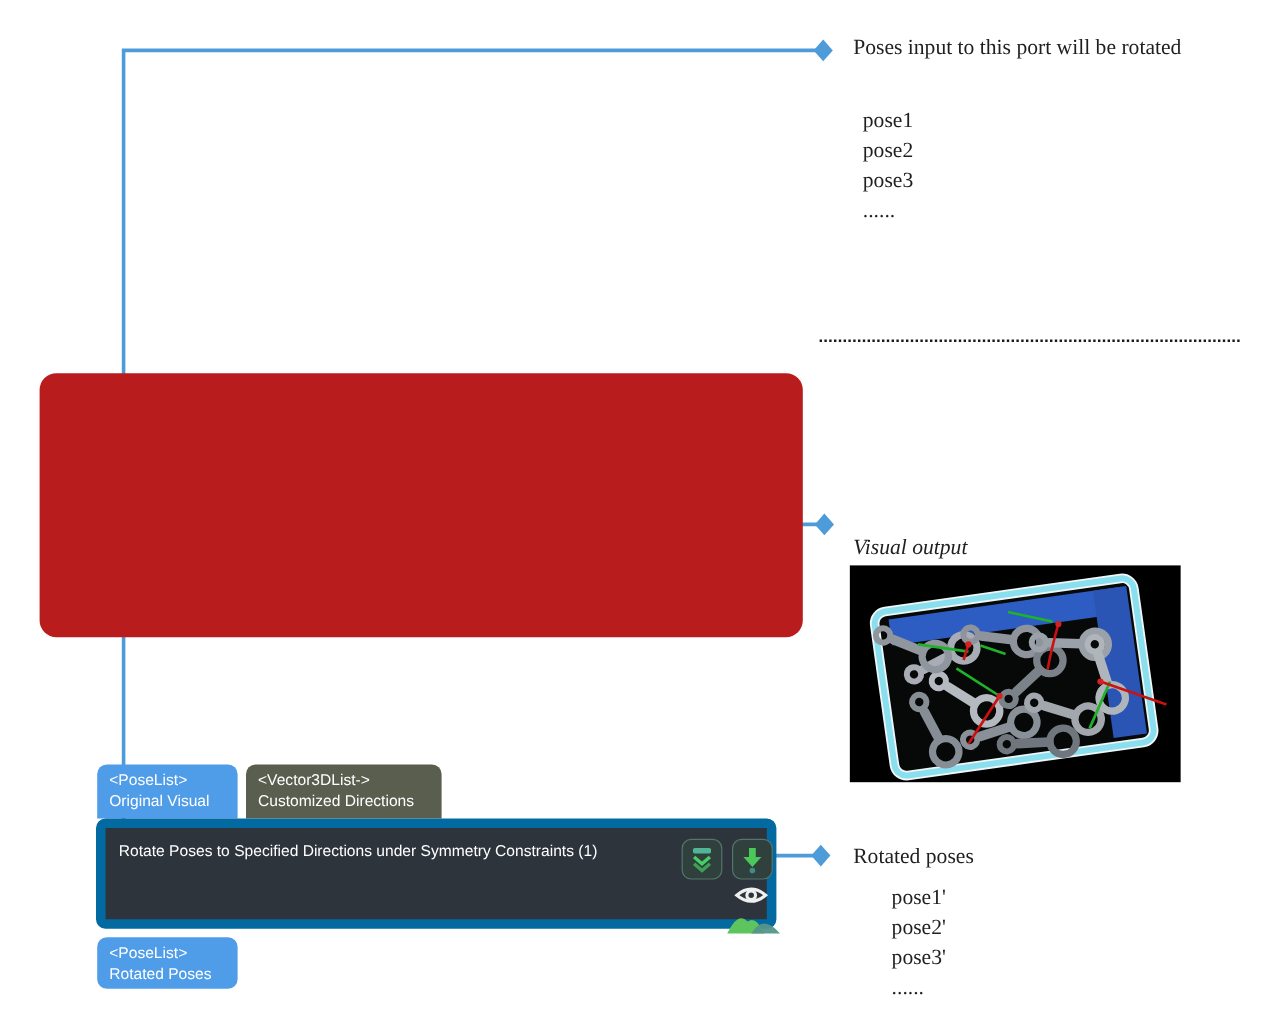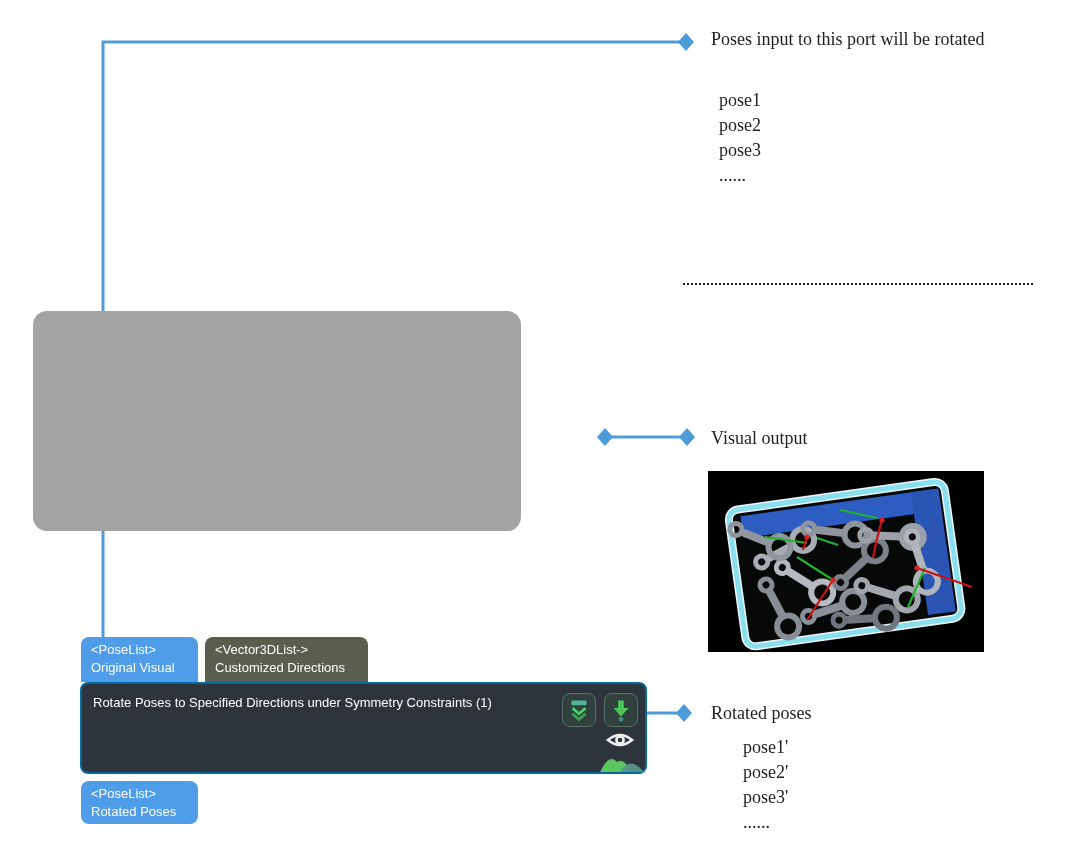--- a/index.html
+++ b/index.html
@@ -1,31 +1,31 @@
 <!DOCTYPE html>
 <html><head>
 <meta charset="utf-8">
 <style>
   html,body{margin:0;padding:0;background:#ffffff;}
   .page{position:relative;width:1070px;height:854px;background:#ffffff;overflow:hidden;
         font-family:"Liberation Sans",sans-serif;}
   
   .overlay{position:absolute;left:0;top:0;width:1070px;height:854px;pointer-events:none;}
   
-  .node{position:absolute;left:33px;top:311px;width:488px;height:220px;
-        background:#a3a3a3;border-radius:14px;}
+  .node{position:absolute;left:33px;top:311px;width:636px;height:220px;
+        background:#b91c1c;border-radius:14px;}
   .tab{position:absolute;color:#fff;font-size:13px;line-height:18px;
        padding:4px 0 0 10px;box-sizing:border-box;}
   .tab-top{border-radius:8px 8px 0 0;height:45px;top:326px;}
   .tab1{left:48px;width:117px;background:#4f9ce8;}
   .tab2{left:172px;width:163px;background:#5a5e4f;}
   .tab-bottom{left:48px;top:470px;width:117px;height:43px;background:#4f9ce8;
               border-radius:8px;}
   .inner-box{position:absolute;left:47px;top:371px;width:567px;height:92px;
-             box-sizing:border-box;background:#2d343b;border:2px solid #0369a1;
+             box-sizing:border-box;background:#2d343b;border:8px solid #0369a1;
              border-radius:8px;}
   .node-title{position:absolute;left:11px;top:11px;color:#ffffff;font-size:13px;}
   .icon-btn{position:absolute;top:9px;width:34px;height:34px;box-sizing:border-box;
             background:#2f403d;border:1px solid #54746c;border-radius:8px;
             display:flex;align-items:center;justify-content:center;padding:0;}
   .btn1{left:480px;}
   .btn2{left:522px;}
   .vis-icons{position:absolute;left:516px;top:44px;width:48px;height:46px;}
   
   .ann{position:absolute;font-family:"Liberation Serif","DejaVu Serif",serif;color:#1f1f1f;}
@@ -108,21 +108,21 @@
 
   <div class="ann ann-items" style="left:707px;top:88px;">
     <div>pose1</div>
     <div>pose2</div>
     <div>pose3</div>
     <div>......</div>
   </div>
 
   <div class="dotted-sep"></div>
 
-  <div class="ann ann-title" style="left:698px;top:423px;">Visual output</div>
+  <div class="ann ann-title" style="left:698px;top:441px;font-style:italic;">Visual output</div>
 
   <svg class="pc-image" viewBox="0 0 276 181" width="276" height="181">
     <rect width="276" height="181" fill="#000000"></rect>
     <g transform="rotate(-8 138 92)">
       <rect x="28" y="24" width="218" height="138" rx="10" fill="#060908" stroke="#f0f6f7" stroke-width="8"></rect>
       <rect x="28" y="24" width="218" height="138" rx="10" fill="none" stroke="#8adfee" stroke-width="5"></rect>
       <rect x="40" y="31" width="196" height="22" fill="#2d5dc2"></rect>
       <rect x="212" y="31" width="28" height="124" fill="#2a55b4"></rect>
 
       <g>

